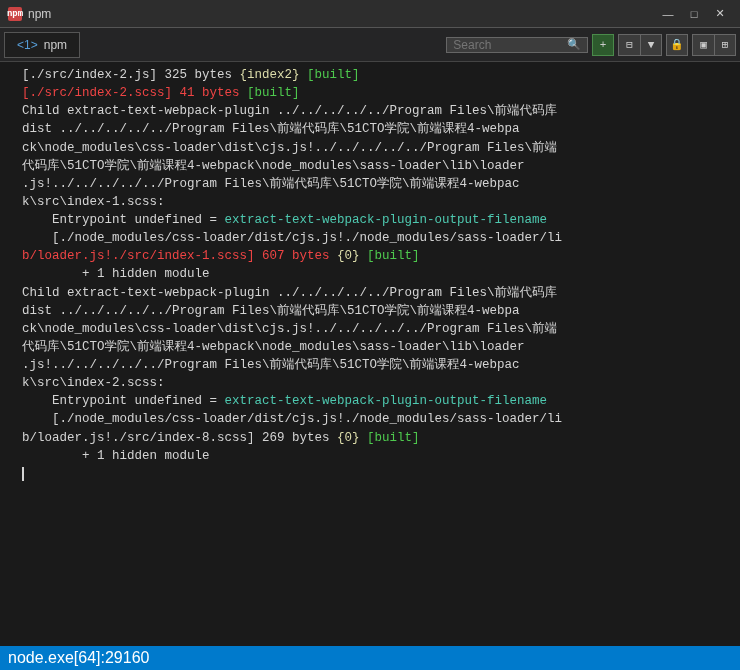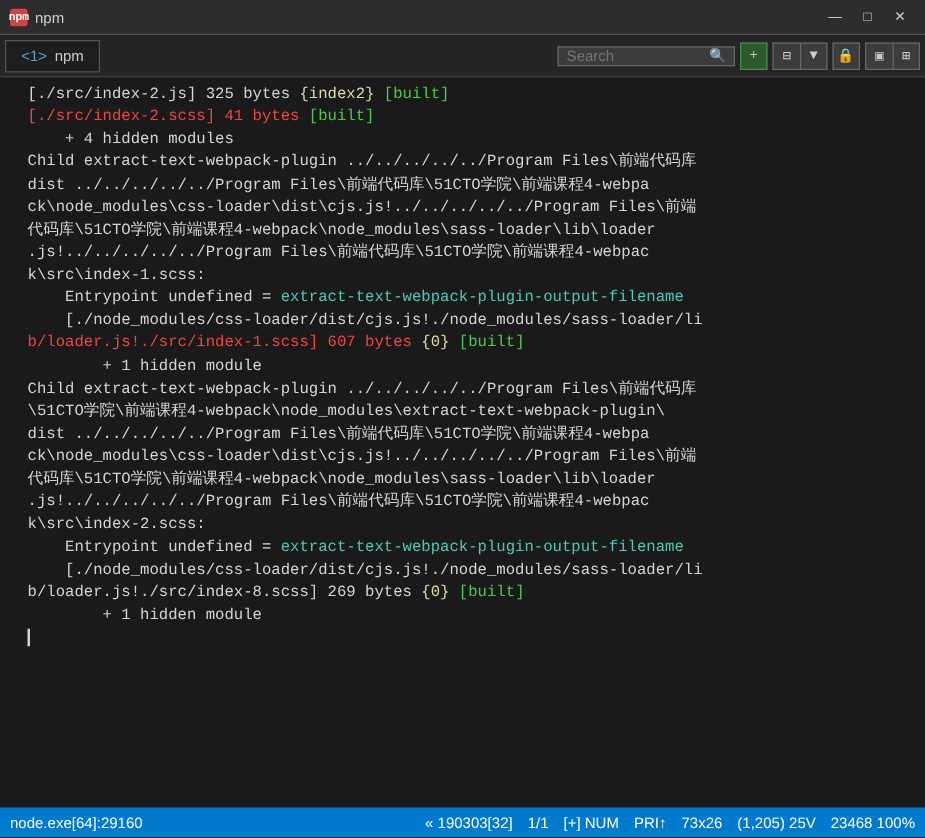--- a/index.html
+++ b/index.html
@@ -76,21 +76,21 @@
     .terminal-content::-webkit-scrollbar-track { background: #2d2d2d; }
     .terminal-content::-webkit-scrollbar-thumb { background: #555; }
 
     .line { white-space: pre-wrap; word-break: break-all; }
 
     
     .status-bar {
       display: flex; align-items: center;
       background: #007acc; height: 24px;
       padding: 0 8px; gap: 0;
-      font-size: 12px; font-family: 'Segoe UI', sans-serif;
+      font-size: 16px; font-family: 'Segoe UI', sans-serif;
       color: #fff;
     }
     .status-left { display: flex; align-items: center; gap: 8px; flex: 1; }
     .status-right { display: flex; align-items: center; gap: 12px; }
     .status-item { white-space: nowrap; }
   </style>
 </head>
 <body>
 
 <div class="title-bar">
@@ -127,52 +127,41 @@
       <div class="toolbar-btn">▣</div>
       <div class="toolbar-btn">⊞</div>
     </div>
   </div>
 </div>
 
 <div class="terminal-wrapper">
   <div class="terminal-content" id="terminal-content">
   <div class="line"><span style="color: rgb(212, 212, 212);">[./src/index-2.js] 325 bytes </span><span style="color: rgb(220, 220, 170);">{index2}</span><span style="color: rgb(212, 212, 212);"> </span><span style="color: rgb(78, 201, 78);">[built]</span></div>
       <div class="line"><span style="color: #ef4444;">[./src/index-2.scss] 41 bytes </span><span style="color: rgb(78, 201, 78);">[built]</span></div>
-      <div class="line"><span style="color: rgb(212, 212, 212);">    + 4 hidden modules</span></div>
       <div class="line"><span style="color: rgb(212, 212, 212);">Child extract-text-webpack-plugin ../../../../../Program Files\前端代码库</span></div>
       <div class="line"><span style="color: rgb(212, 212, 212);">dist ../../../../../Program Files\前端代码库\51CTO学院\前端课程4-webpa</span></div>
       <div class="line"><span style="color: rgb(212, 212, 212);">ck\node_modules\css-loader\dist\cjs.js!../../../../../Program Files\前端</span></div>
       <div class="line"><span style="color: rgb(212, 212, 212);">代码库\51CTO学院\前端课程4-webpack\node_modules\sass-loader\lib\loader</span></div>
       <div class="line"><span style="color: rgb(212, 212, 212);">.js!../../../../../Program Files\前端代码库\51CTO学院\前端课程4-webpac</span></div>
       <div class="line"><span style="color: rgb(212, 212, 212); font-family: Liberation Mono, monospace;">k\src\index-1.scss:</span></div>
       <div class="line"><span style="color: rgb(212, 212, 212);">    Entrypoint undefined = </span><span style="color: rgb(78, 201, 176);">extract-text-webpack-plugin-output-filename</span></div>
       <div class="line"><span style="color: rgb(212, 212, 212);">    [./node_modules/css-loader/dist/cjs.js!./node_modules/sass-loader/li</span></div>
       <div class="line"><span style="color: #ef4444;">b/loader.js!./src/index-1.scss] 607 bytes </span><span style="color: rgb(220, 220, 170);">{0}</span><span style="color: rgb(212, 212, 212);"> </span><span style="color: rgb(78, 201, 78);">[built]</span></div>
       <div class="line"><span style="color: rgb(212, 212, 212);">        + 1 hidden module</span></div>
       <div class="line"><span style="color: rgb(212, 212, 212);">Child extract-text-webpack-plugin ../../../../../Program Files\前端代码库</span></div>
-      <div class="line"><span style="color: rgb(212, 212, 212);">\51CTO学院\前端课程4-webpack\node_modules\extract-text-webpack-plugin\</span></div>
       <div class="line"><span style="color: rgb(212, 212, 212);">dist ../../../../../Program Files\前端代码库\51CTO学院\前端课程4-webpa</span></div>
       <div class="line"><span style="color: rgb(212, 212, 212);">ck\node_modules\css-loader\dist\cjs.js!../../../../../Program Files\前端</span></div>
       <div class="line"><span style="color: rgb(212, 212, 212);">代码库\51CTO学院\前端课程4-webpack\node_modules\sass-loader\lib\loader</span></div>
       <div class="line"><span style="color: rgb(212, 212, 212);">.js!../../../../../Program Files\前端代码库\51CTO学院\前端课程4-webpac</span></div>
       <div class="line"><span style="color: rgb(212, 212, 212);">k\src\index-2.scss:</span></div>
       <div class="line"><span style="color: rgb(212, 212, 212);">    Entrypoint undefined = </span><span style="color: rgb(78, 201, 176);">extract-text-webpack-plugin-output-filename</span></div>
       <div class="line"><span style="color: rgb(212, 212, 212);">    [./node_modules/css-loader/dist/cjs.js!./node_modules/sass-loader/li</span></div>
       <div class="line"><span style="color: rgb(212, 212, 212);">b/loader.js!./src/index-8.scss] 269 bytes </span><span style="color: rgb(220, 220, 170);">{0}</span><span style="color: rgb(212, 212, 212);"> </span><span style="color: rgb(78, 201, 78);">[built]</span></div>
       <div class="line"><span style="color: rgb(212, 212, 212);">        + 1 hidden module</span></div>
       <div class="line"><span style="color:#d4d4d4; border-left: 2px solid #d4d4d4;">&nbsp;</span></div>
     </div>
 </div>
 
 <div class="status-bar">
   <div class="status-left">
     <span class="status-item">node.exe[64]:29160</span>
   </div>
-  <div class="status-right">
-    <span class="status-item">« 190303[32]</span>
-    <span class="status-item">1/1</span>
-    <span class="status-item">[+] NUM</span>
-    <span class="status-item">PRI↑</span>
-    <span class="status-item">73x26</span>
-    <span class="status-item">(1,205) 25V</span>
-    <span class="status-item">23468 100%</span>
-  </div>
 </div>
 
 </body></html>

